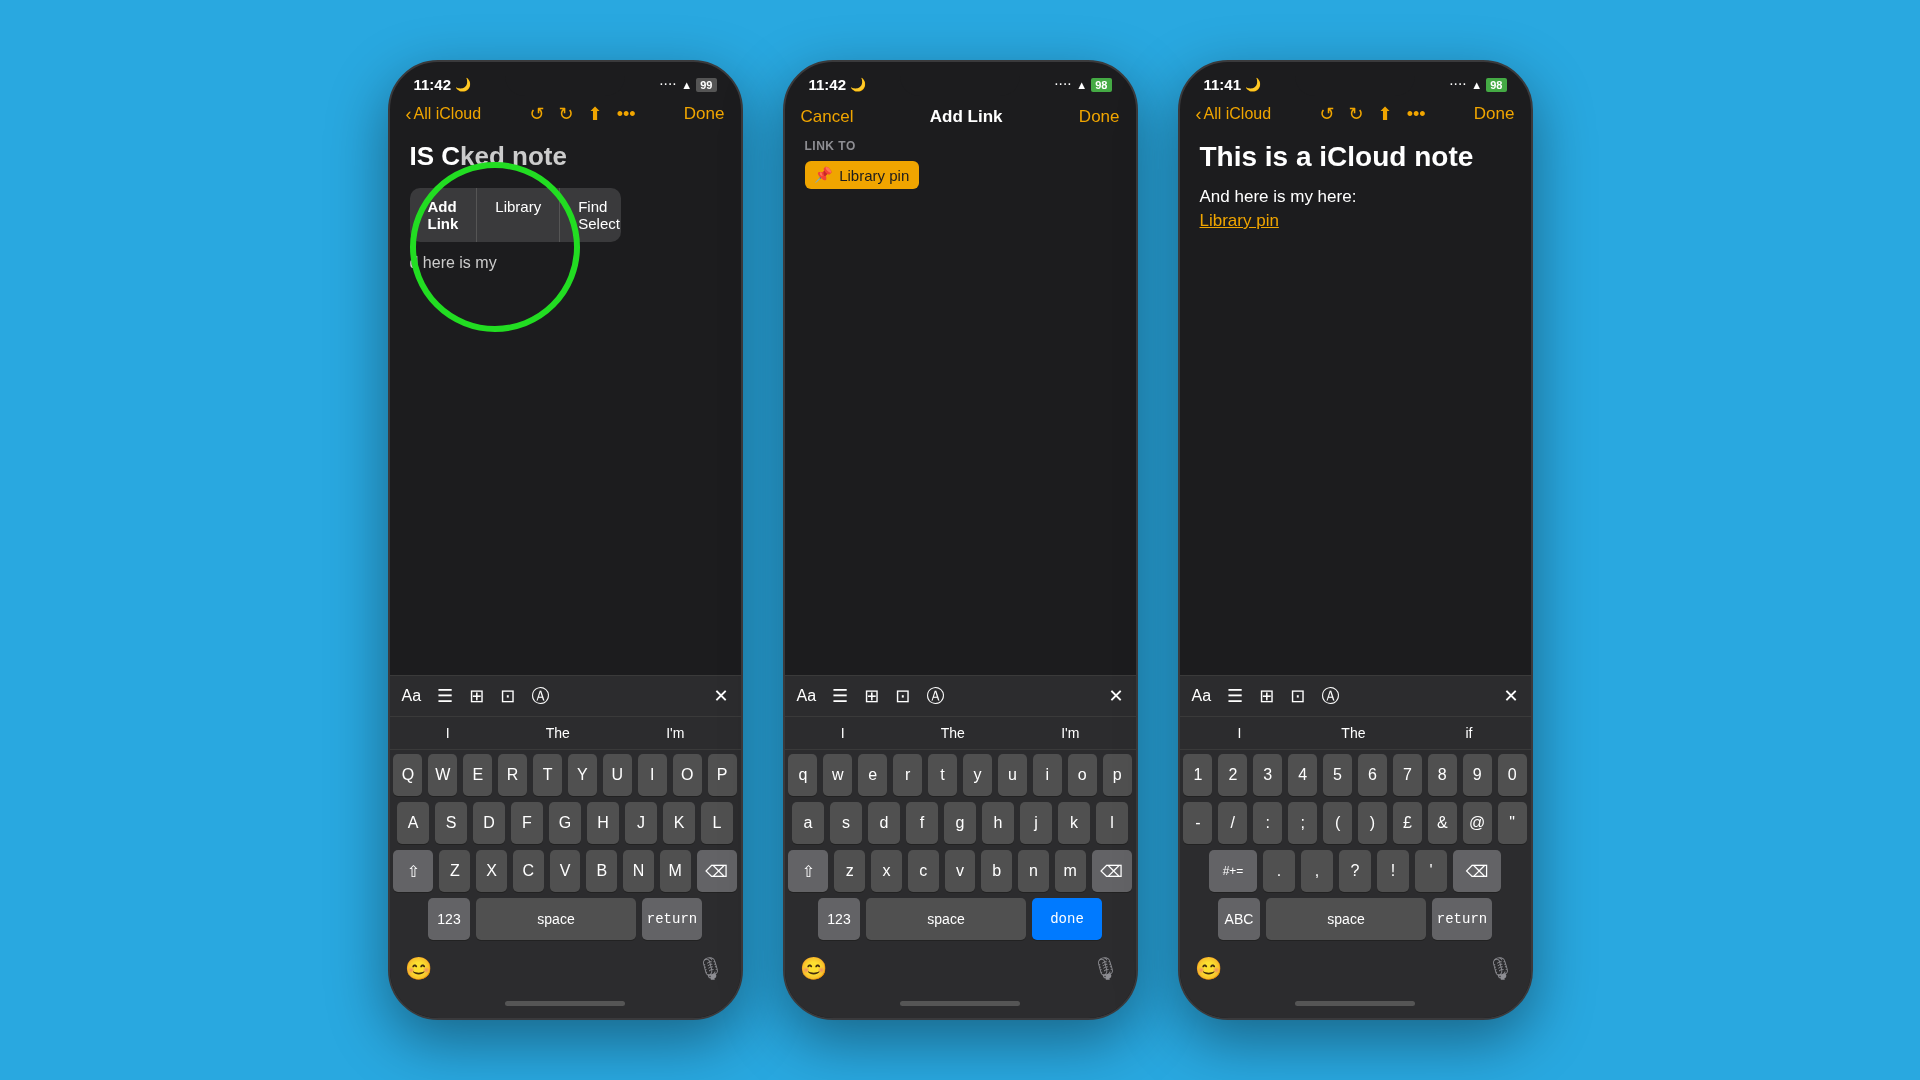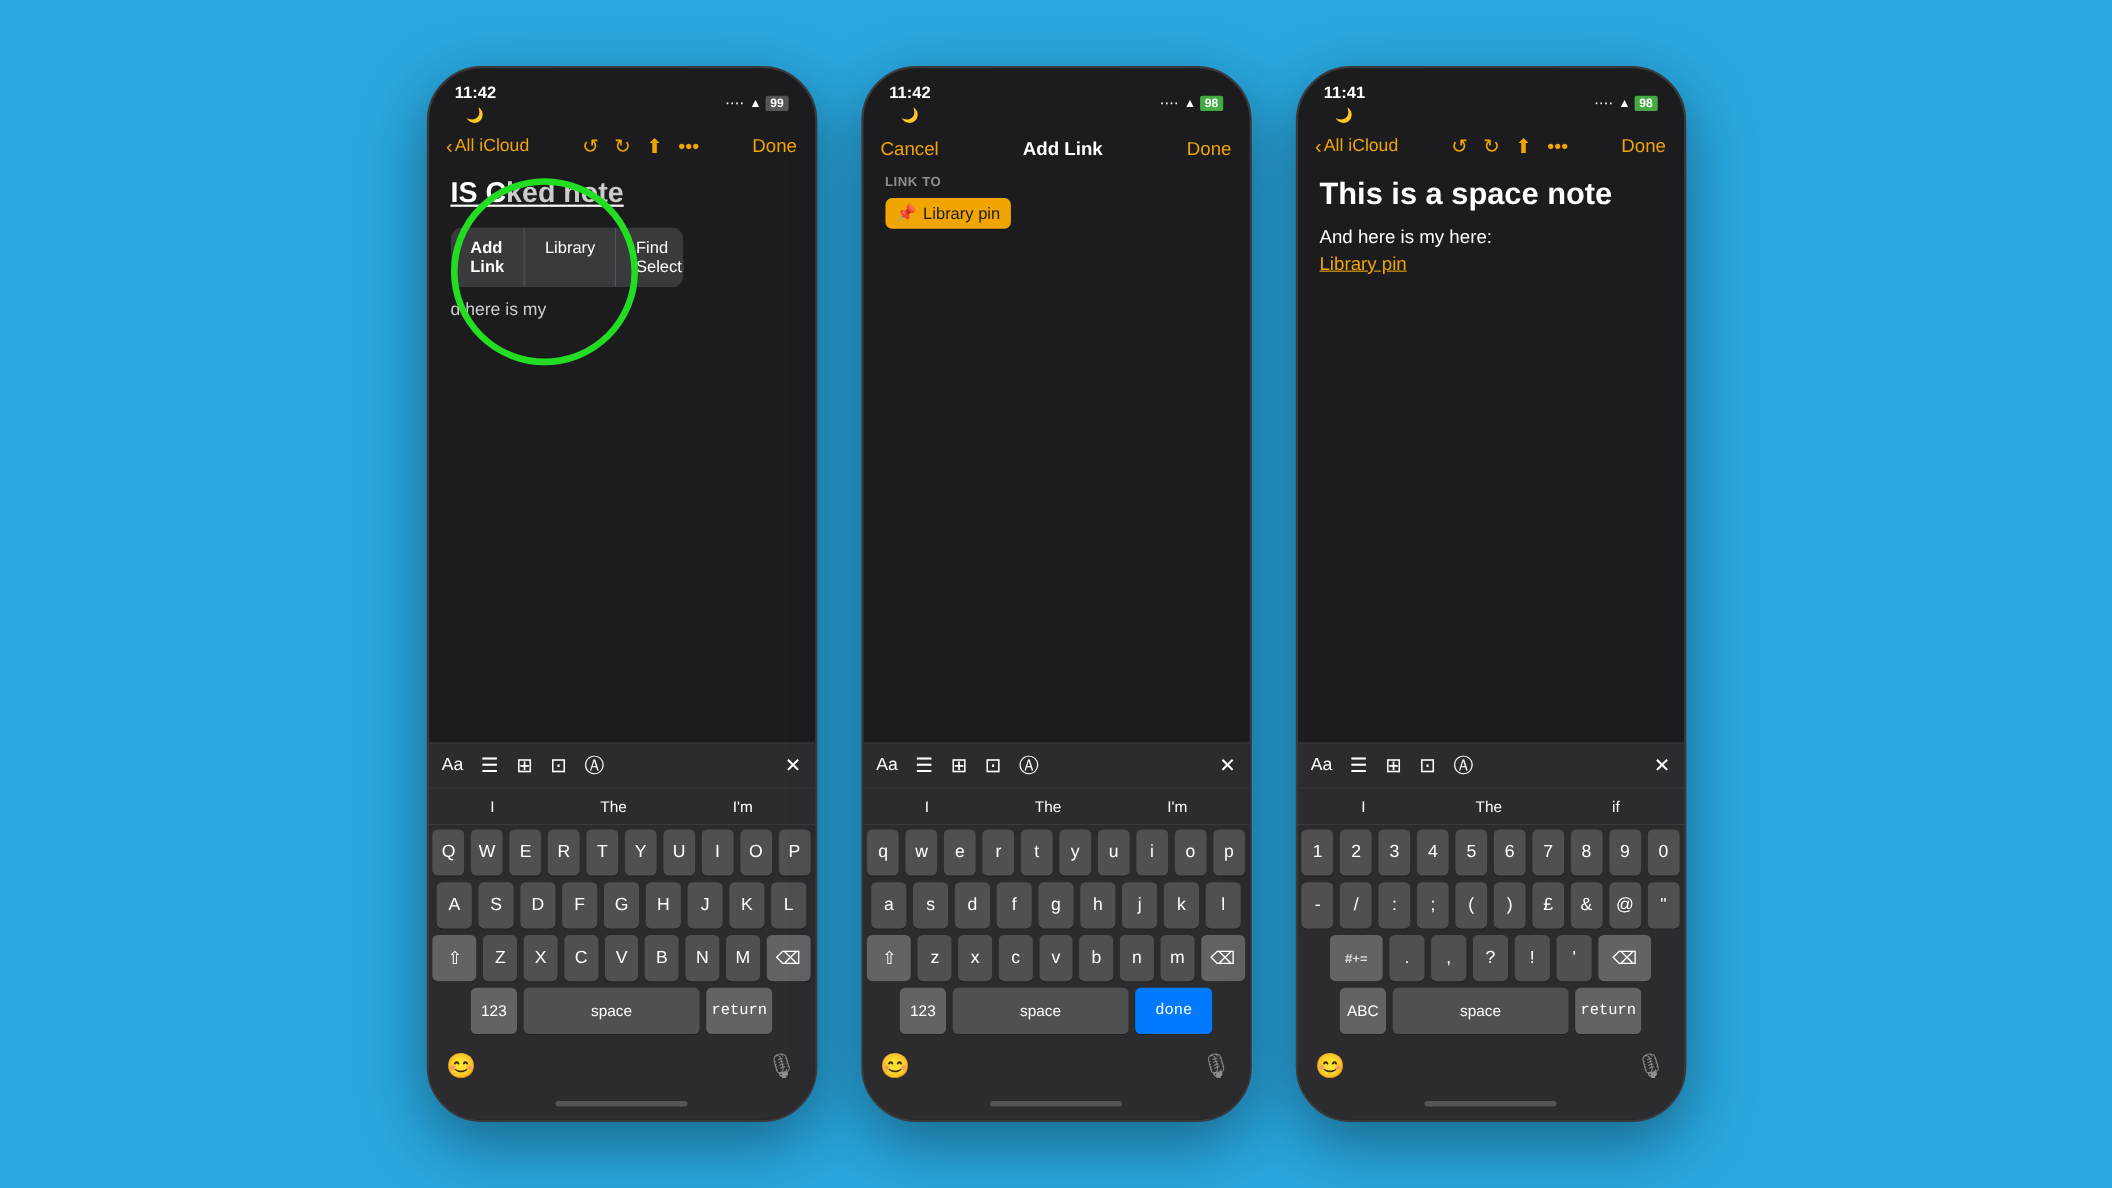--- a/index.html
+++ b/index.html
@@ -46,40 +46,39 @@
       justify-content: space-between;
       align-items: center;
       padding: 14px 24px 6px;
       font-size: 13px;
       font-weight: 600;
       color: white;
       position: relative;
       z-index: 5;
     }
 
-    .status-left { display: flex; align-items: center; gap: 4px; flex-direction: column; }
+    .status-left { display: flex; align-items: center; gap: 4px; }
     .status-right { display: flex; align-items: center; gap: 4px; }
     .status-time { font-size: 15px; font-weight: 600; }
 
     
     .nav-bar {
       display: flex;
       justify-content: space-between;
       align-items: center;
       padding: 4px 16px 8px;
       color: #f0a500;
     }
     .nav-bar .nav-back { display: flex; align-items: center; gap: 2px; color: #f0a500; font-size: 16px; }
     .nav-bar .nav-icons { display: flex; gap: 14px; align-items: center; color: #f0a500; }
 
     
     .note-content {
       padding: 8px 20px 12px;
       color: white;
-      text-decoration: underline;
     }
 
     
     .context-menu {
       background: #3a3a3c;
       border-radius: 10px;
       display: flex;
       overflow: hidden;
       margin: 8px 20px;
     }
@@ -496,21 +495,21 @@
     <div class="nav-icons">
       <span style="font-size:18px;">↺</span>
       <span style="font-size:18px;">↻</span>
       <span style="font-size:18px;">⬆</span>
       <span style="font-size:18px;">•••</span>
     </div>
     <span style="color:#f0a500;font-size:17px;font-weight:500;">Done</span>
   </div>
 
   <div class="linked-note-content">
-    <div class="linked-title">This is a space note</div>
+    <div class="linked-title">This is a iCloud note</div>
     <div class="linked-body">
       <span>And here is my here:</span>
     </div>
     <div class="linked-link">Library pin</div>
   </div>
 
   <div class="keyboard-area">
     <div class="keyboard-toolbar">
       <span style="color:white;font-size:16px;">Aa</span>
       <span style="color:white;font-size:18px;">☰</span>

